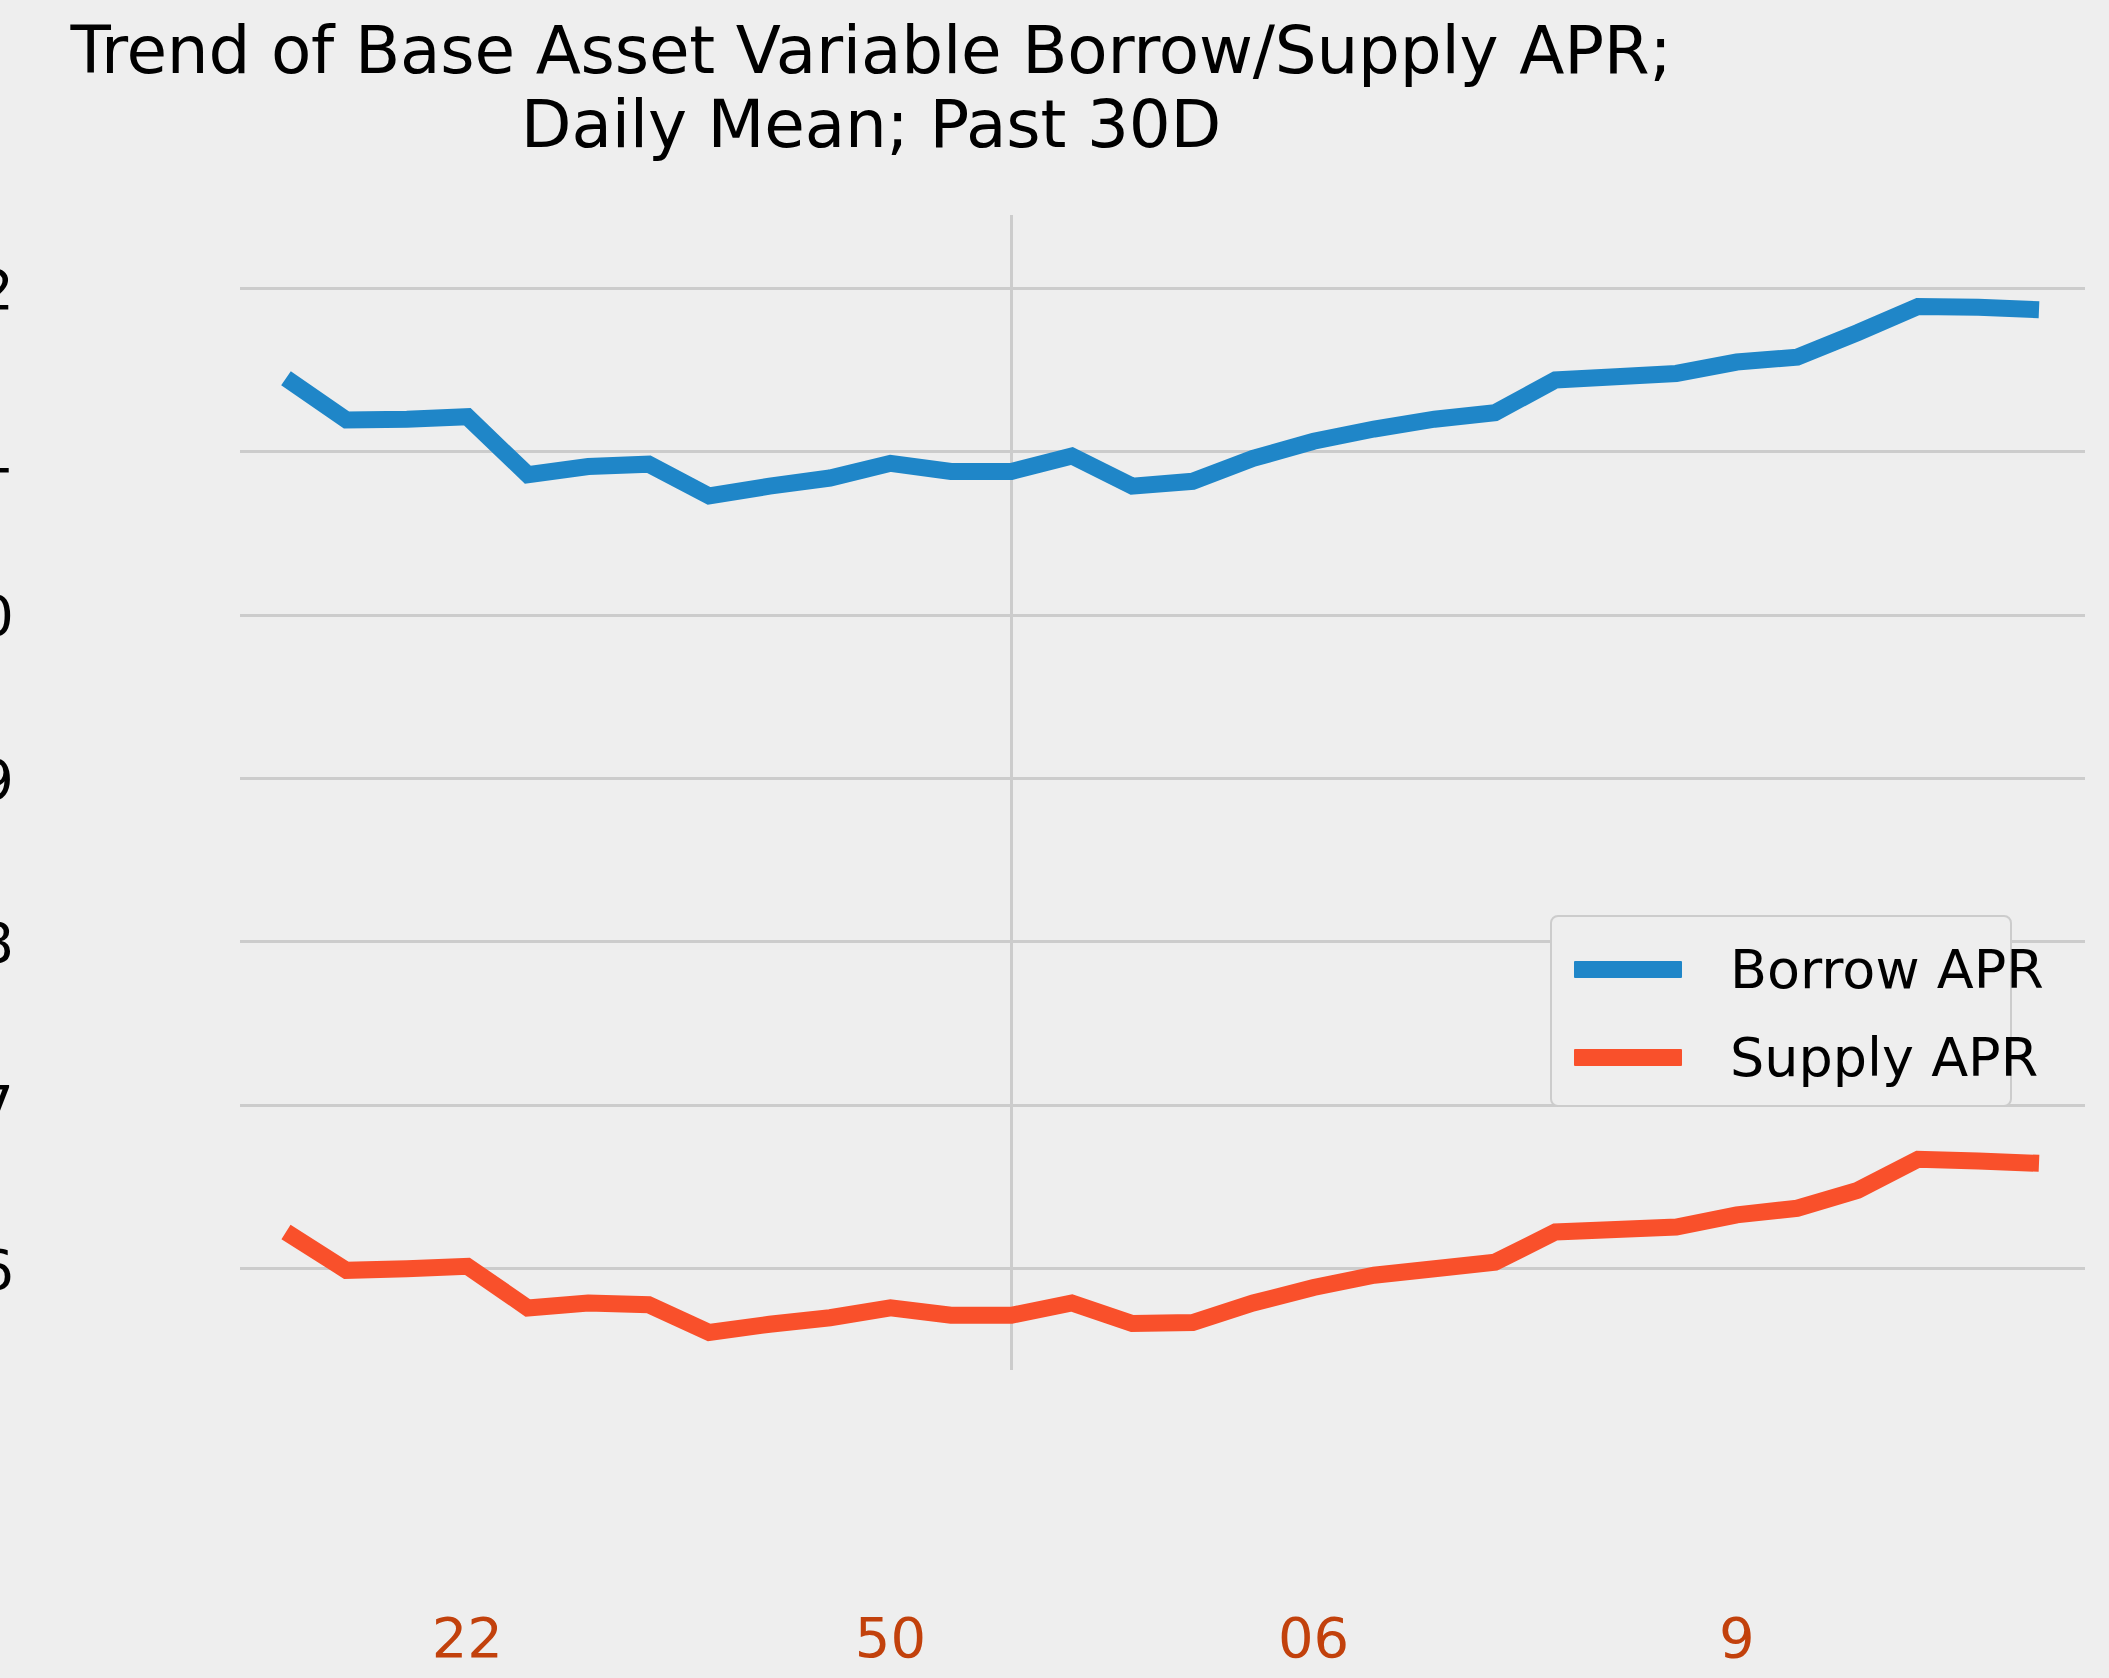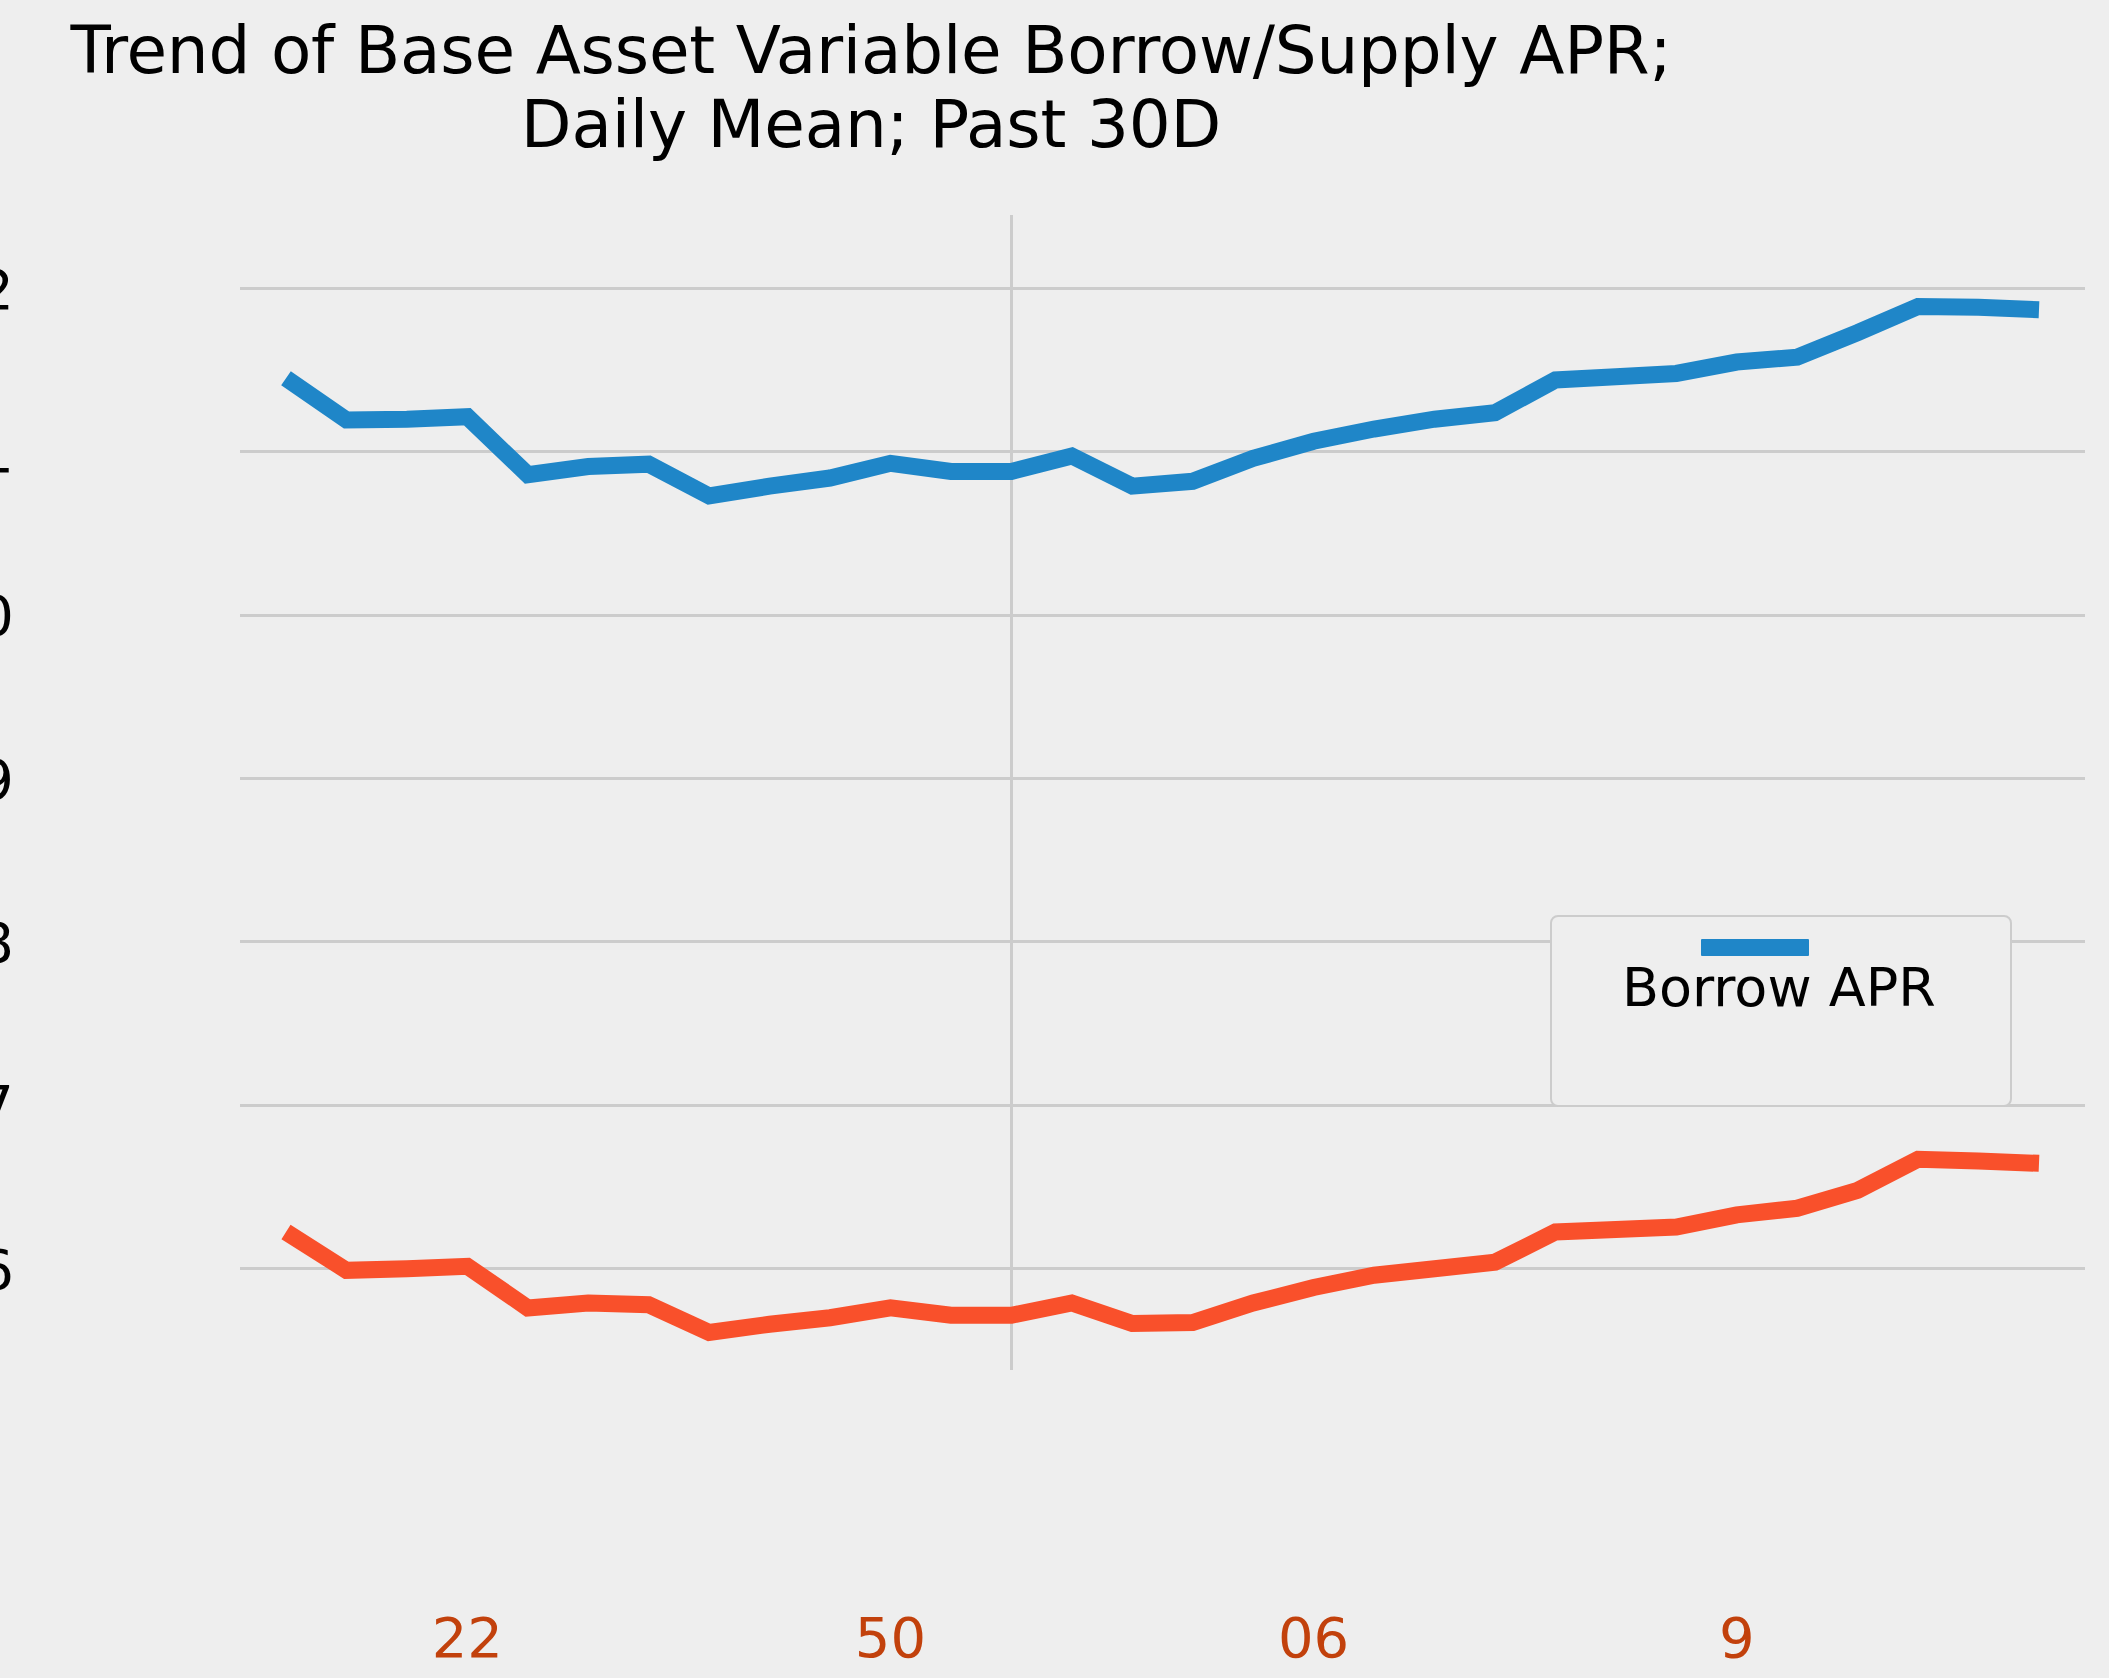--- a/index.html
+++ b/index.html
@@ -94,21 +94,20 @@
     border: 2px solid #cccccc;
     border-radius: 8px;
     box-sizing: border-box;
   }
   .legend-entry {
     position: absolute;
     left: 22px;
     height: 60px;
     display: flex;
     align-items: center;
-    flex-direction: column;
   }
   .legend-swatch {
     width: 108px;
     height: 17px;
     border-radius: 1px;
     flex: 0 0 auto;
   }
   .legend-text {
     margin-left: 48px;
     font-size: 54px;
@@ -165,20 +164,24 @@
     <svg id="series-svg" viewBox="0 0 1845 1155" preserveAspectRatio="none">
         <polyline points="46,163.3663366336632 106.44827586206897,205.0247524752474 166.89655172413794,204.2079207920791 227.3448275862069,201.75742574257424 287.7931034482759,259.7524752475248 348.2413793103448,251.58415841584156 408.6896551724138,249.13366336633646 469.13793103448273,280.990099009901 529.5862068965517,271.18811881188117 590.0344827586207,263.0198019801978 650.4827586206897,248.31683168316818 710.9310344827586,256.4851485148513 771.3793103448276,256.4851485148513 831.8275862068965,240.96534653465324 892.2758620689655,271.18811881188117 952.7241379310345,266.2871287128712 1013.1724137931035,243.41584158415844 1073.6206896551723,226.2623762376237 1134.0689655172414,214.0099009900988 1194.5172413793102,204.2079207920791 1254.9655172413793,197.67326732673257 1315.4137931034484,164.99999999999977 1375.8620689655172,161.73267326732673 1436.3103448275863,158.46534653465335 1496.7586206896551,147.02970297029697 1557.2068965517242,142.128712871287 1617.655172413793,117.62376237623744 1678.103448275862,91.48514851485152 1738.551724137931,92.30198019801969 1799,94.75247524752467" fill="none" stroke="#1f86c8" stroke-width="17" stroke-linejoin="miter" stroke-linecap="butt"></polyline>
         <polyline points="46,1016.9554455445545 106.44827586206897,1055.3465346534654 166.89655172413794,1053.7128712871288 227.3448275862069,1051.2623762376238 287.7931034482759,1092.9207920792078 348.2413793103448,1088.019801980198 408.6896551724138,1089.6534653465346 469.13793103448273,1117.4257425742574 529.5862068965517,1109.2574257425742 590.0344827586207,1102.7227722772277 650.4827586206897,1092.9207920792078 710.9310344827586,1100.272277227723 771.3793103448276,1100.272277227723 831.8275862068965,1088.019801980198 892.2758620689655,1108.440594059406 952.7241379310345,1107.6237623762377 1013.1724137931035,1088.019801980198 1073.6206896551723,1072.5 1134.0689655172414,1060.2475247524753 1194.5172413793102,1053.7128712871288 1254.9655172413793,1047.1782178217823 1315.4137931034484,1016.9554455445545 1375.8620689655172,1014.5049504950496 1436.3103448275863,1012.0544554455446 1496.7586206896551,999.8019801980199 1557.2068965517242,993.2673267326734 1617.655172413793,975.2970297029703 1678.103448275862,944.2574257425744 1738.551724137931,945.8910891089108 1799,948.3415841584159" fill="none" stroke="#f9502b" stroke-width="17" stroke-linejoin="miter" stroke-linecap="butt"></polyline>
       </svg>
 
     <div id="legend-box">
       <div class="legend-entry" style="top:22px;">
         <span class="legend-swatch" style="background: rgb(31, 134, 200);"></span>
         <span class="legend-text">Borrow APR</span>
       </div>
+      <div class="legend-entry" style="top:110px;">
+        <span class="legend-swatch" style="background: rgb(249, 80, 43);"></span>
+        <span class="legend-text">Supply APR</span>
+      </div>
     </div>
 
     <div id="xtick-labels">
         <div class="xtick-label" style="left: 227.345px;">22</div>
         <div class="xtick-label" style="left: 650.483px;">50</div>
         <div class="xtick-label" style="left: 1073.62px;">06</div>
         <div class="xtick-label" style="left: 1496.76px;">9</div>
       </div>
 
   </div>

